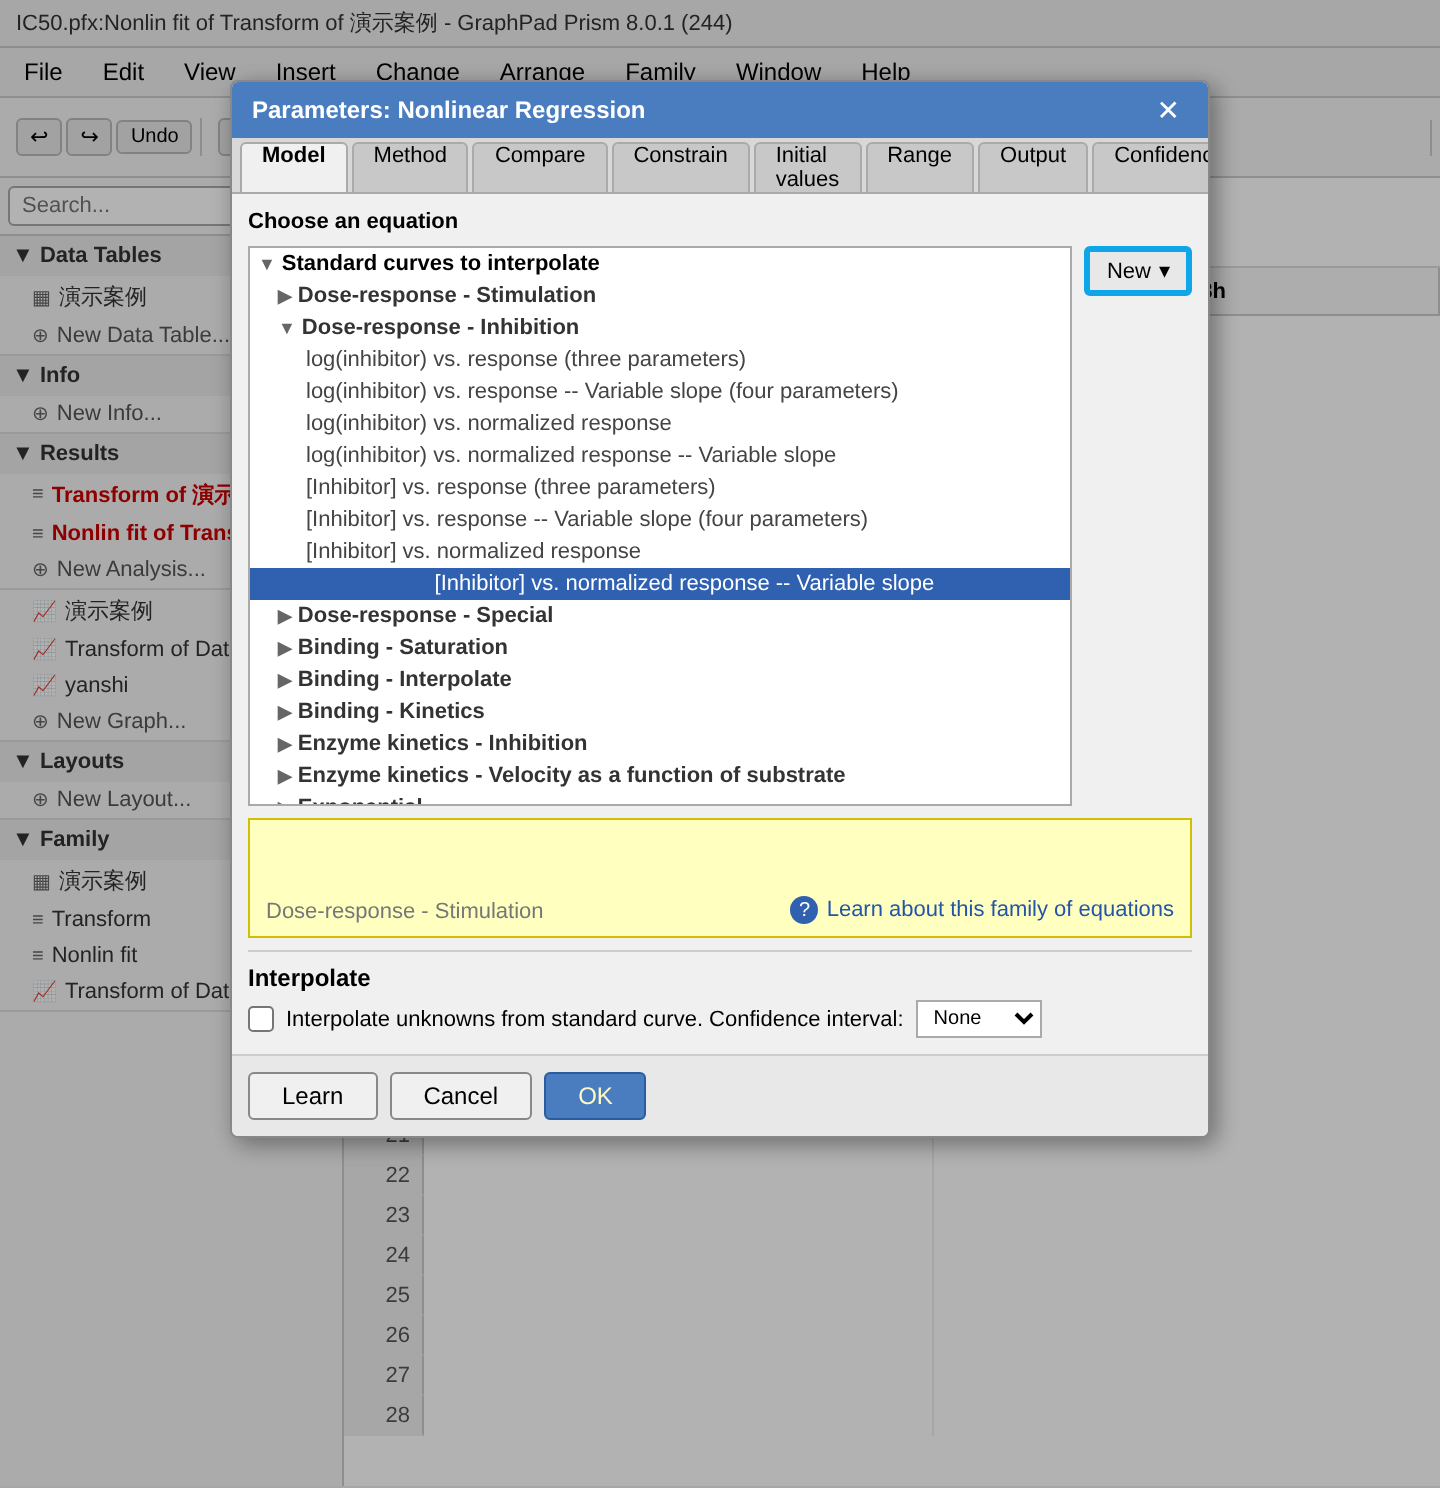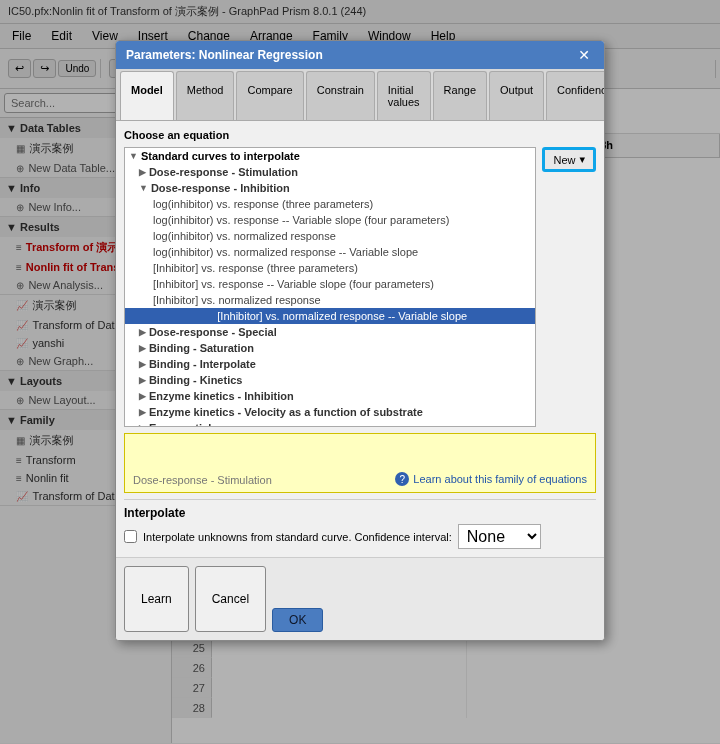--- a/index.html
+++ b/index.html
@@ -209,21 +209,21 @@
 
     
     .modal-tabs {
       display: flex;
       background: #d8d8d8;
       border-bottom: 1px solid #aaa;
       padding: 2px 4px 0;
       gap: 2px;
     }
     .modal-tab {
-      padding: 12px 10px;
+      padding: 0 10px;
       font-size: 11px;
       cursor: pointer;
       border: 1px solid #aaa;
       border-bottom: none;
       background: #c8c8c8;
       border-radius: 3px 3px 0 0;
     }
     .modal-tab.active {
       background: #f0f0f0;
       font-weight: bold;
@@ -336,21 +336,21 @@
     .interpolate-row {
       display: flex;
       align-items: center;
       gap: 6px;
       font-size: 11px;
     }
     .interpolate-select {
       border: 1px solid #aaa;
       background: white;
       padding: 2px 4px;
-      font-size: 16px;
+      font-size: 10px;
     }
 
     
     .modal-footer {
       display: flex;
       justify-content: flex-start;
       gap: 6px;
       padding: 8px;
       border-top: 1px solid #ccc;
       background: #e8e8e8;
@@ -358,23 +358,22 @@
     .footer-btn {
       padding: 4px 16px;
       font-size: 12px;
       border: 1px solid #888;
       border-radius: 3px;
       cursor: pointer;
       background: #f0f0f0;
     }
     .footer-btn.primary {
       background: #4a7cc0;
-      color: #0f172a;
+      color: #fef9c3;
       border-color: #2a5ca0;
-      margin-top: 42px;
     }
     .row-num-cell {
       height: 20px;
       width: 40px;
       text-align: right;
       padding-right: 6px;
       font-size: 11px;
       color: #555;
       background: #f0f0f0;
       border-right: 1px solid #ccc;

